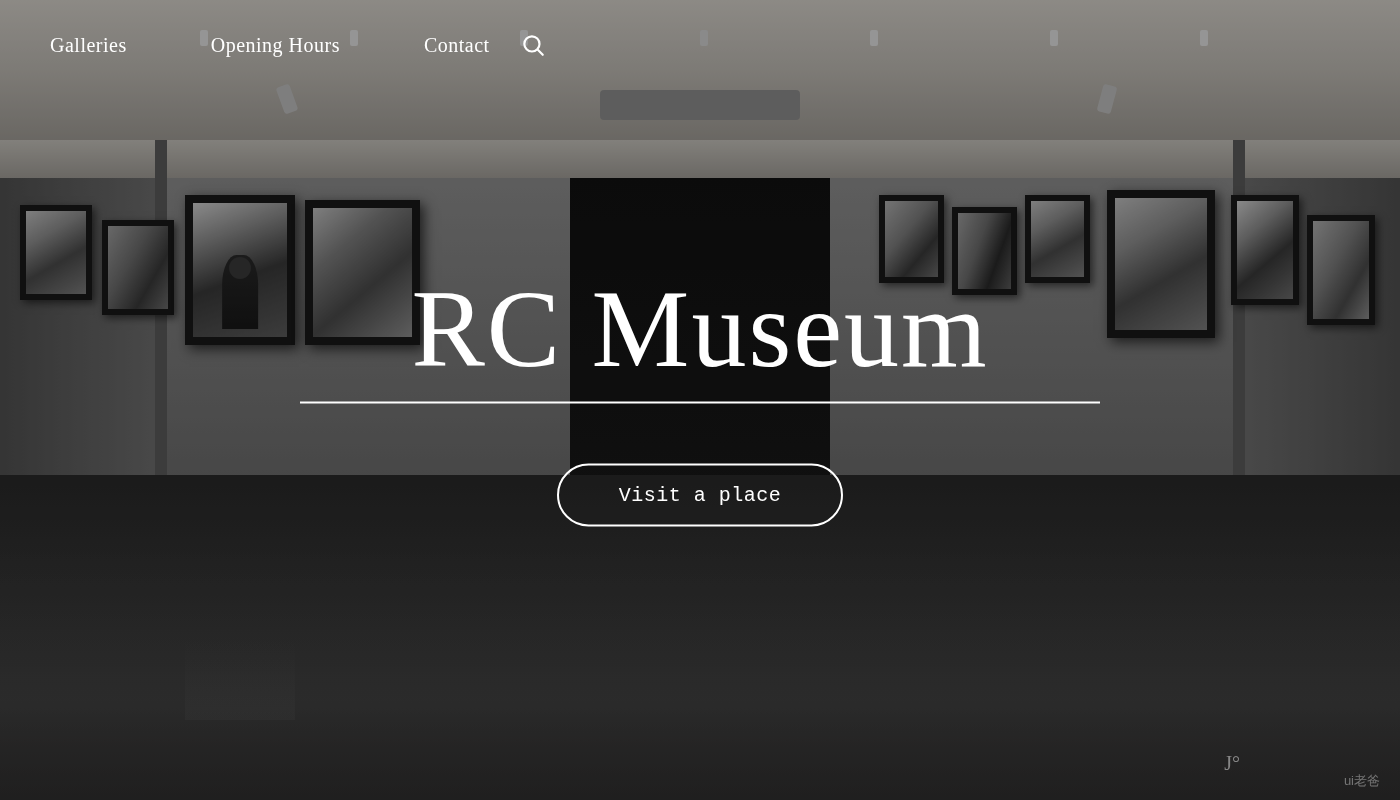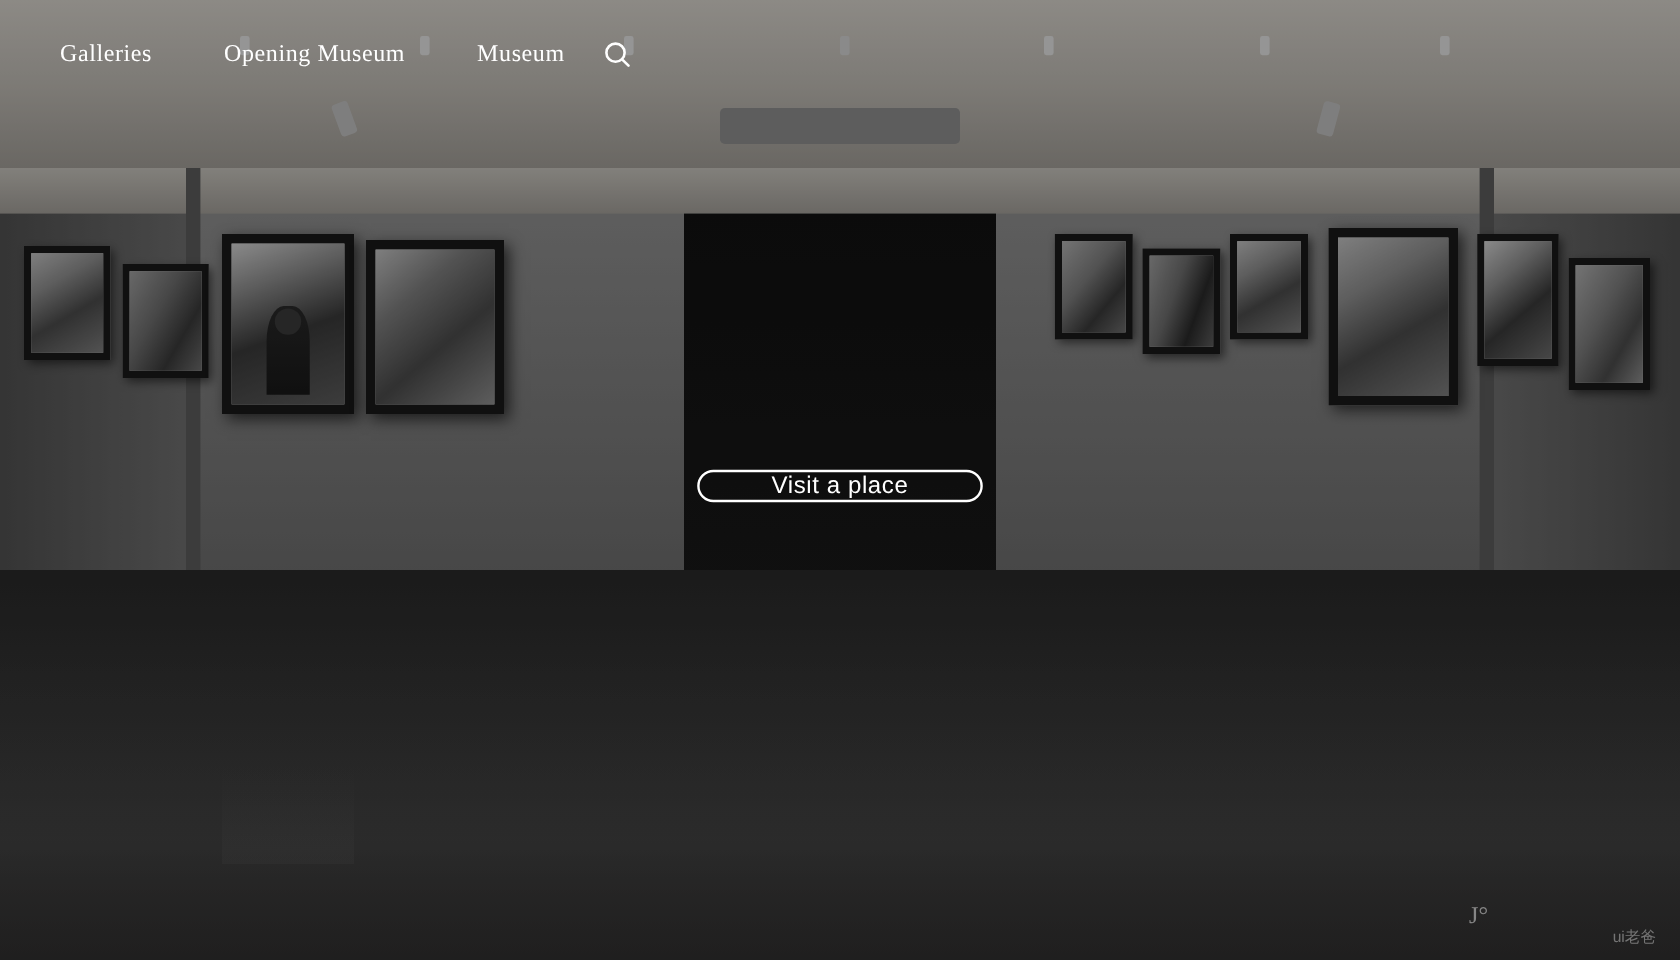--- a/index.html
+++ b/index.html
@@ -42,21 +42,21 @@
       height: 90px;
       display: flex;
       align-items: center;
       padding: 0 50px;
       z-index: 10;
     }
 
     .nav-links {
       display: flex;
       align-items: center;
-      gap: 60px;
+      gap: 84px;
       list-style: none;
     }
 
     .nav-links li a {
       color: #ffffff;
       text-decoration: none;
       font-size: 20px;
       font-family: 'Georgia', serif;
       font-weight: 300;
       letter-spacing: 0.5px;
@@ -114,26 +114,26 @@
       display: block;
       height: 2px;
       background: #ffffff;
       width: 100%;
       margin-top: 8px;
       margin-bottom: 50px;
     }
 
     .visit-btn {
       display: inline-block;
-      padding: 0 60px;
+      padding: 18px 60px;
       border: 2px solid #ffffff;
       border-radius: 50px;
       color: #ffffff;
       font-size: 20px;
-      font-family: Liberation Sans, sans-serif;
+      font-family: Liberation Mono, monospace;
       font-weight: 300;
       background: transparent;
       cursor: pointer;
       letter-spacing: 0.5px;
       text-decoration: none;
       margin-top: 10px;
     }
 
     
     .scene-detail {
@@ -291,35 +291,39 @@
 
     <div style="position:absolute;bottom:80px;left:185px;width:110px;height:80px;background:linear-gradient(180deg,rgba(80,80,80,0.3) 0%,transparent 100%);transform:scaleY(-1);opacity:0.4;"></div>
   </div>
 
   <nav>
     <ul class="nav-links">
       <li>
         <a href="#">Galleries</a>
       </li>
       <li>
-        <a href="#">Opening Museum</a>
+        <a href="#">Opening Hours</a>
       </li>
       <li>
-        <a href="#">Museum</a>
+        <a href="#">Contact</a>
       </li>
     </ul>
     <button class="search-btn" aria-label="Search">
       <svg class="search-icon-svg" viewBox="0 0 24 24" fill="none" stroke="white" stroke-width="2" stroke-linecap="round" stroke-linejoin="round">
         <circle cx="11" cy="11" r="7"></circle>
         <line x1="21" y1="21" x2="16.65" y2="16.65"></line>
       </svg>
     </button>
   </nav>
 
   <div class="hero-content">
+    <div>
+      <span class="main-title">RC Museum</span>
+      <span class="title-underline"></span>
+    </div>
     <a href="#" class="visit-btn">Visit a place</a>
   </div>
 
   <div class="watermark-j">J°</div>
   <div class="watermark-ui8">
     <span>ui老爸</span>
   </div>
 
 </div>
 

